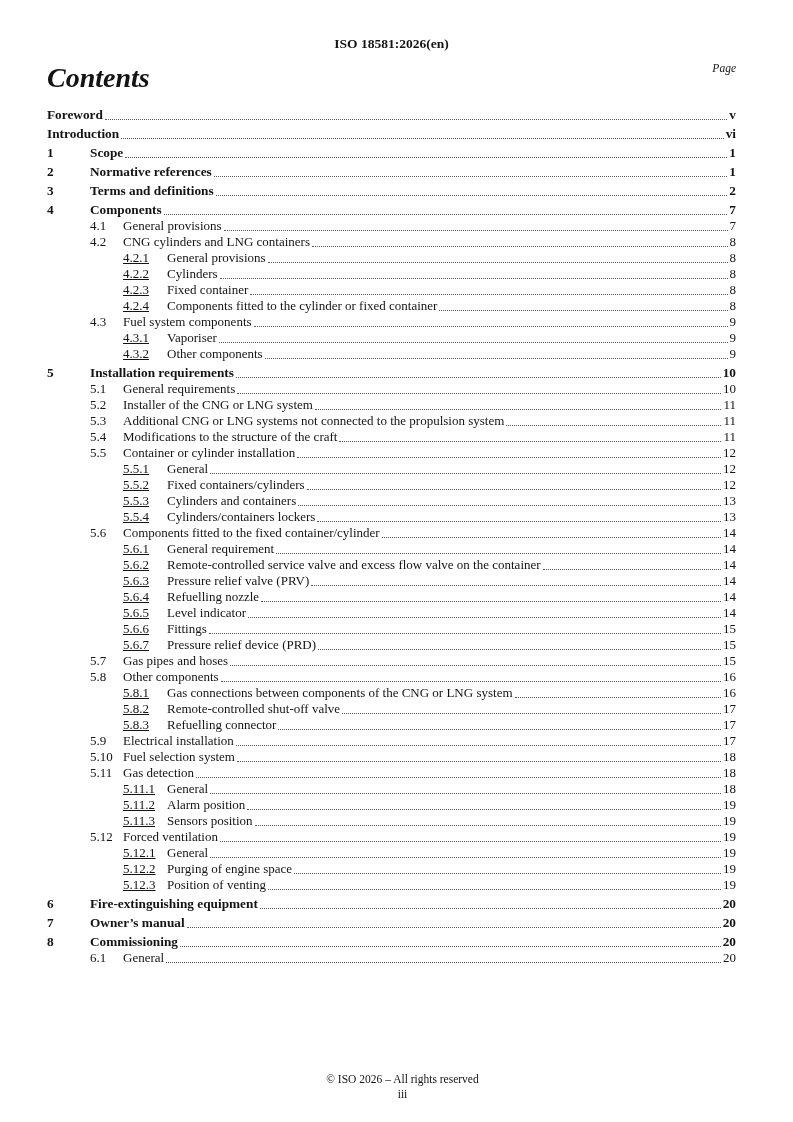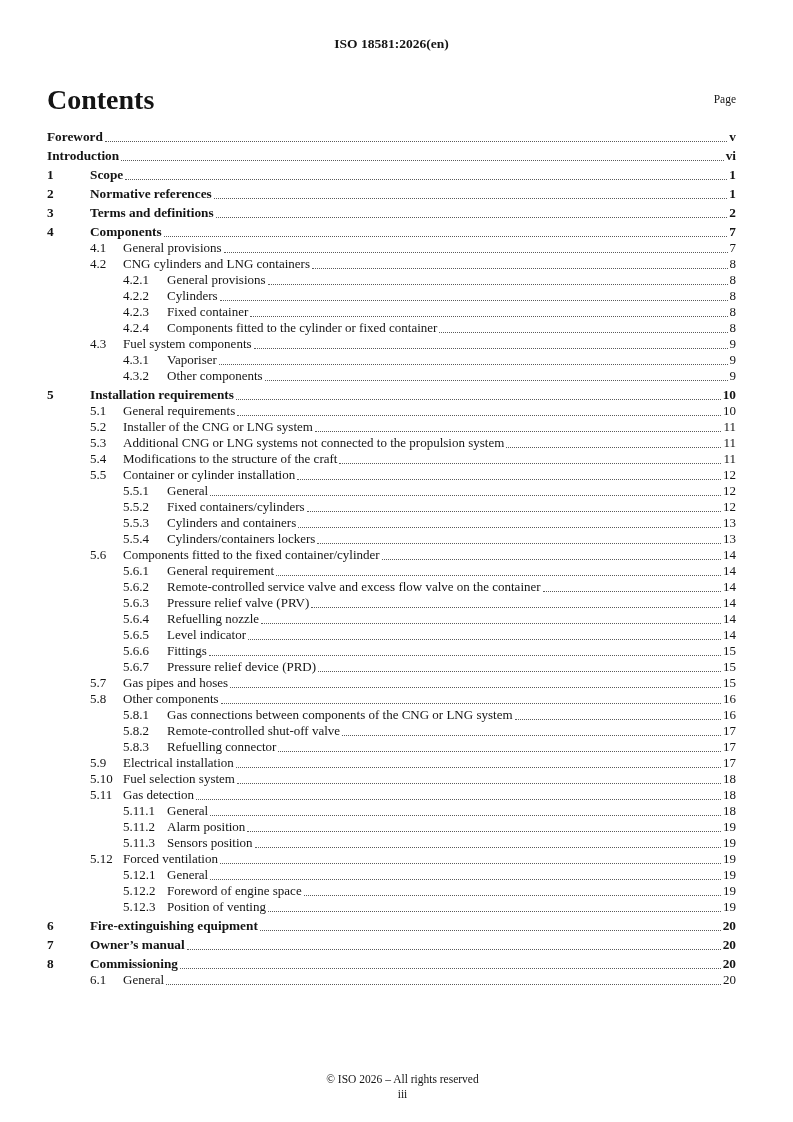--- a/index.html
+++ b/index.html
@@ -4,32 +4,32 @@
 <style>
   html, body { margin: 0; padding: 0; }
   body {
     width: 793px; height: 1122px;
     background: #ffffff; color: #141414;
     font-family: "Liberation Serif", serif;
     position: relative; overflow: hidden;
   }
   .page { padding: 36px 57px 0 47px; }
   .doc-id { text-align: center; font-weight: bold; font-size: 13.5px; }
-  .contents-head { display: flex; justify-content: space-between; align-items: center; margin-top: 32px; }
+  .contents-head { display: flex; justify-content: space-between; align-items: flex-start; margin-top: 10px; font-style: italic; }
   .contents-title { font-size: 28px; font-weight: bold; }
   .page-label { font-size: 11.5px; padding-bottom: 3px; }
   .toc { margin-top: 13px; font-size: 13px; }
   .toc-row { display: flex; line-height: 16px; }
   .toc-row.bold { font-weight: bold; margin-top: 3px; font-size: 13.3px; }
   .num { flex: 0 0 auto; }
   .lvl1 .num { width: 43px; }
   .lvl2 { padding-left: 43px; font-family: Liberation Serif, serif; }
   .lvl2 .num { width: 33px; }
   .lvl3 { padding-left: 76px; }
-  .lvl3 .num { width: 44px; }
+  .lvl3 .num { width: 44px; text-decoration: underline; }
   .label { white-space: nowrap; }
   .dots { flex: 1 1 auto; border-bottom: 1.4px dotted #5a5a5a; margin: 0 2px 3px 2px; min-width: 8px; }
   .pageno { flex: 0 0 auto; }
   .footer { position: absolute; left: 0; right: 0; bottom: 22px; text-align: center; font-size: 11.5px; padding-left: 12px; }
   .footer-pagenum { margin-top: 3px; }
 </style>
 </head>
 <body>
 
 <div class="page">
@@ -312,21 +312,21 @@
     <span class="pageno">19</span>
   </div>
       <div class="toc-row lvl3">
     <span class="num">5.12.1</span>
     <span class="label">General</span>
     <span class="dots"></span>
     <span class="pageno">19</span>
   </div>
       <div class="toc-row lvl3">
     <span class="num">5.12.2</span>
-    <span class="label">Foreword of engine space</span>
+    <span class="label">Purging of engine space</span>
     <span class="dots"></span>
     <span class="pageno">19</span>
   </div>
       <div class="toc-row lvl3">
     <span class="num">5.12.3</span>
     <span class="label">Position of venting</span>
     <span class="dots"></span>
     <span class="pageno">19</span>
   </div>
       <div class="toc-row lvl1 bold">

